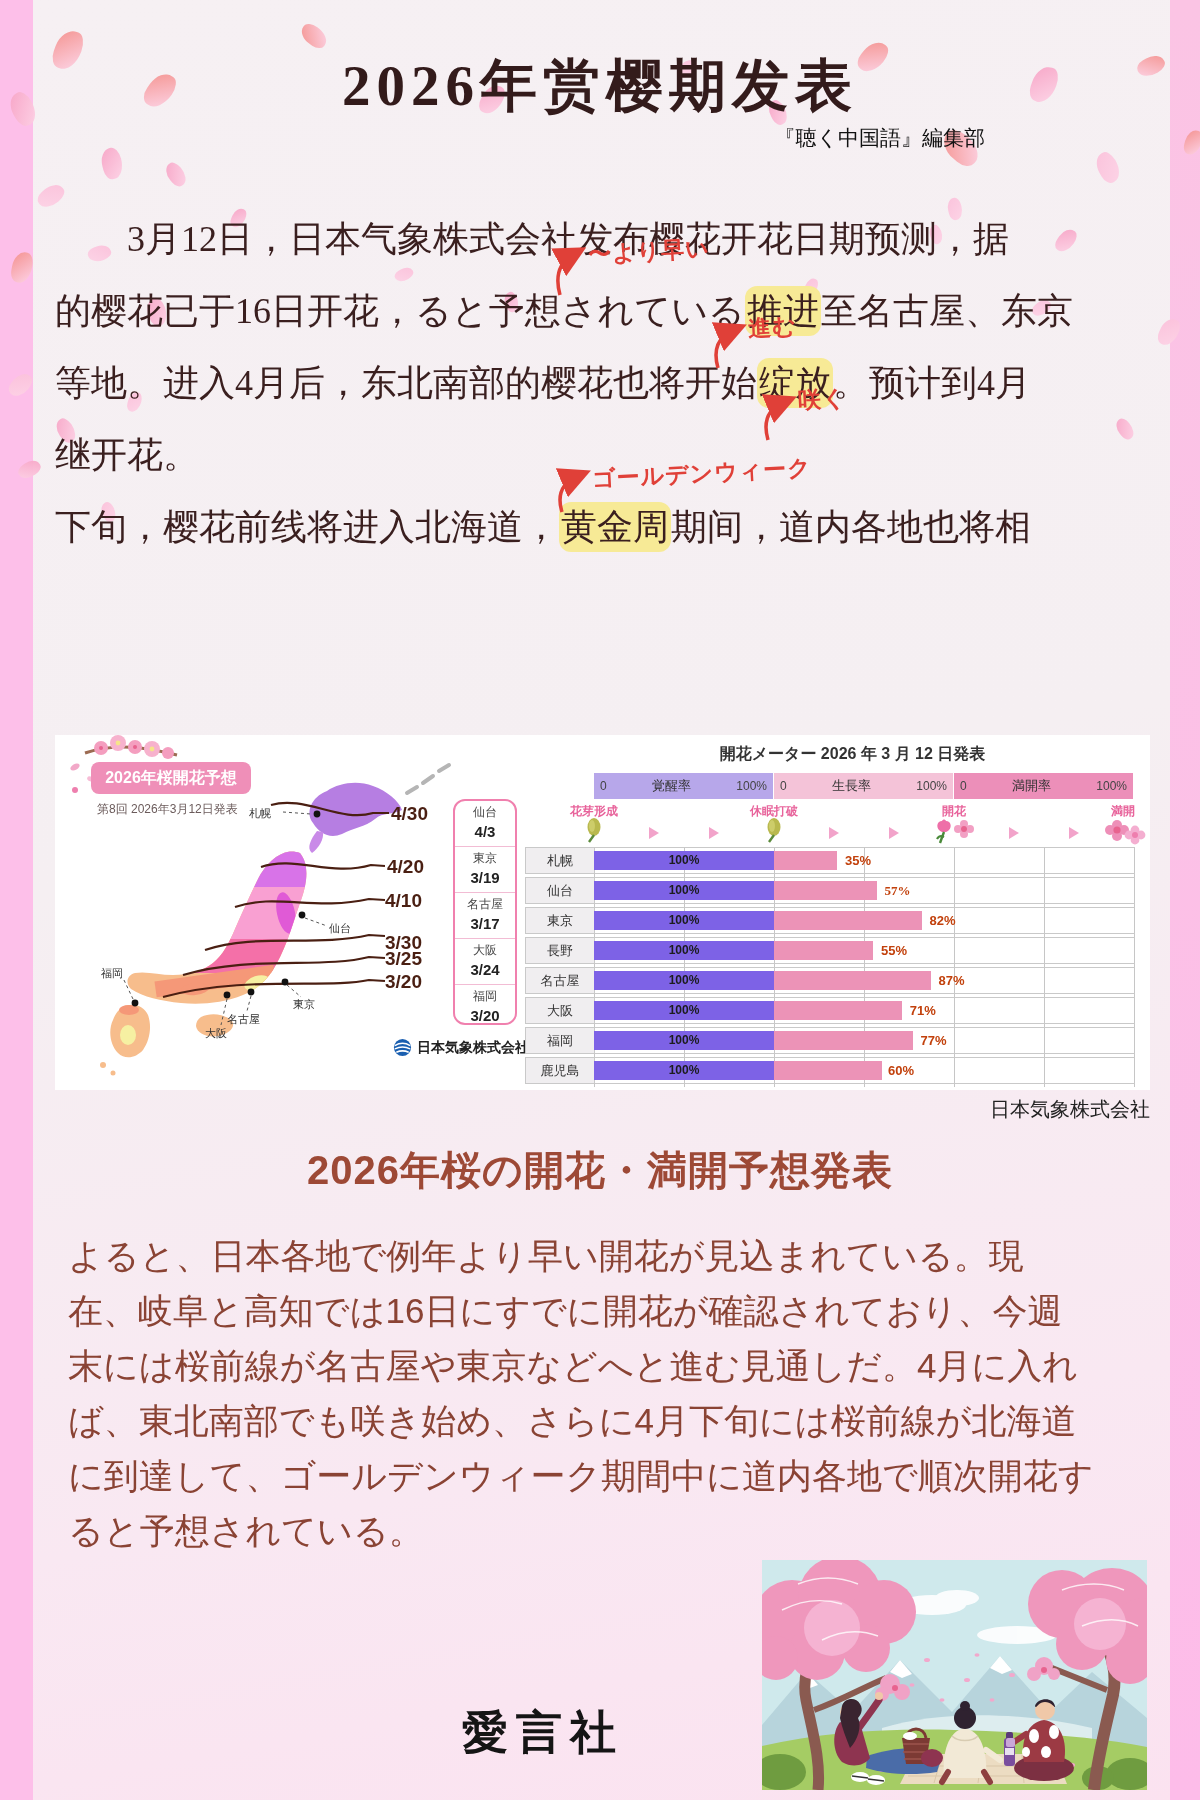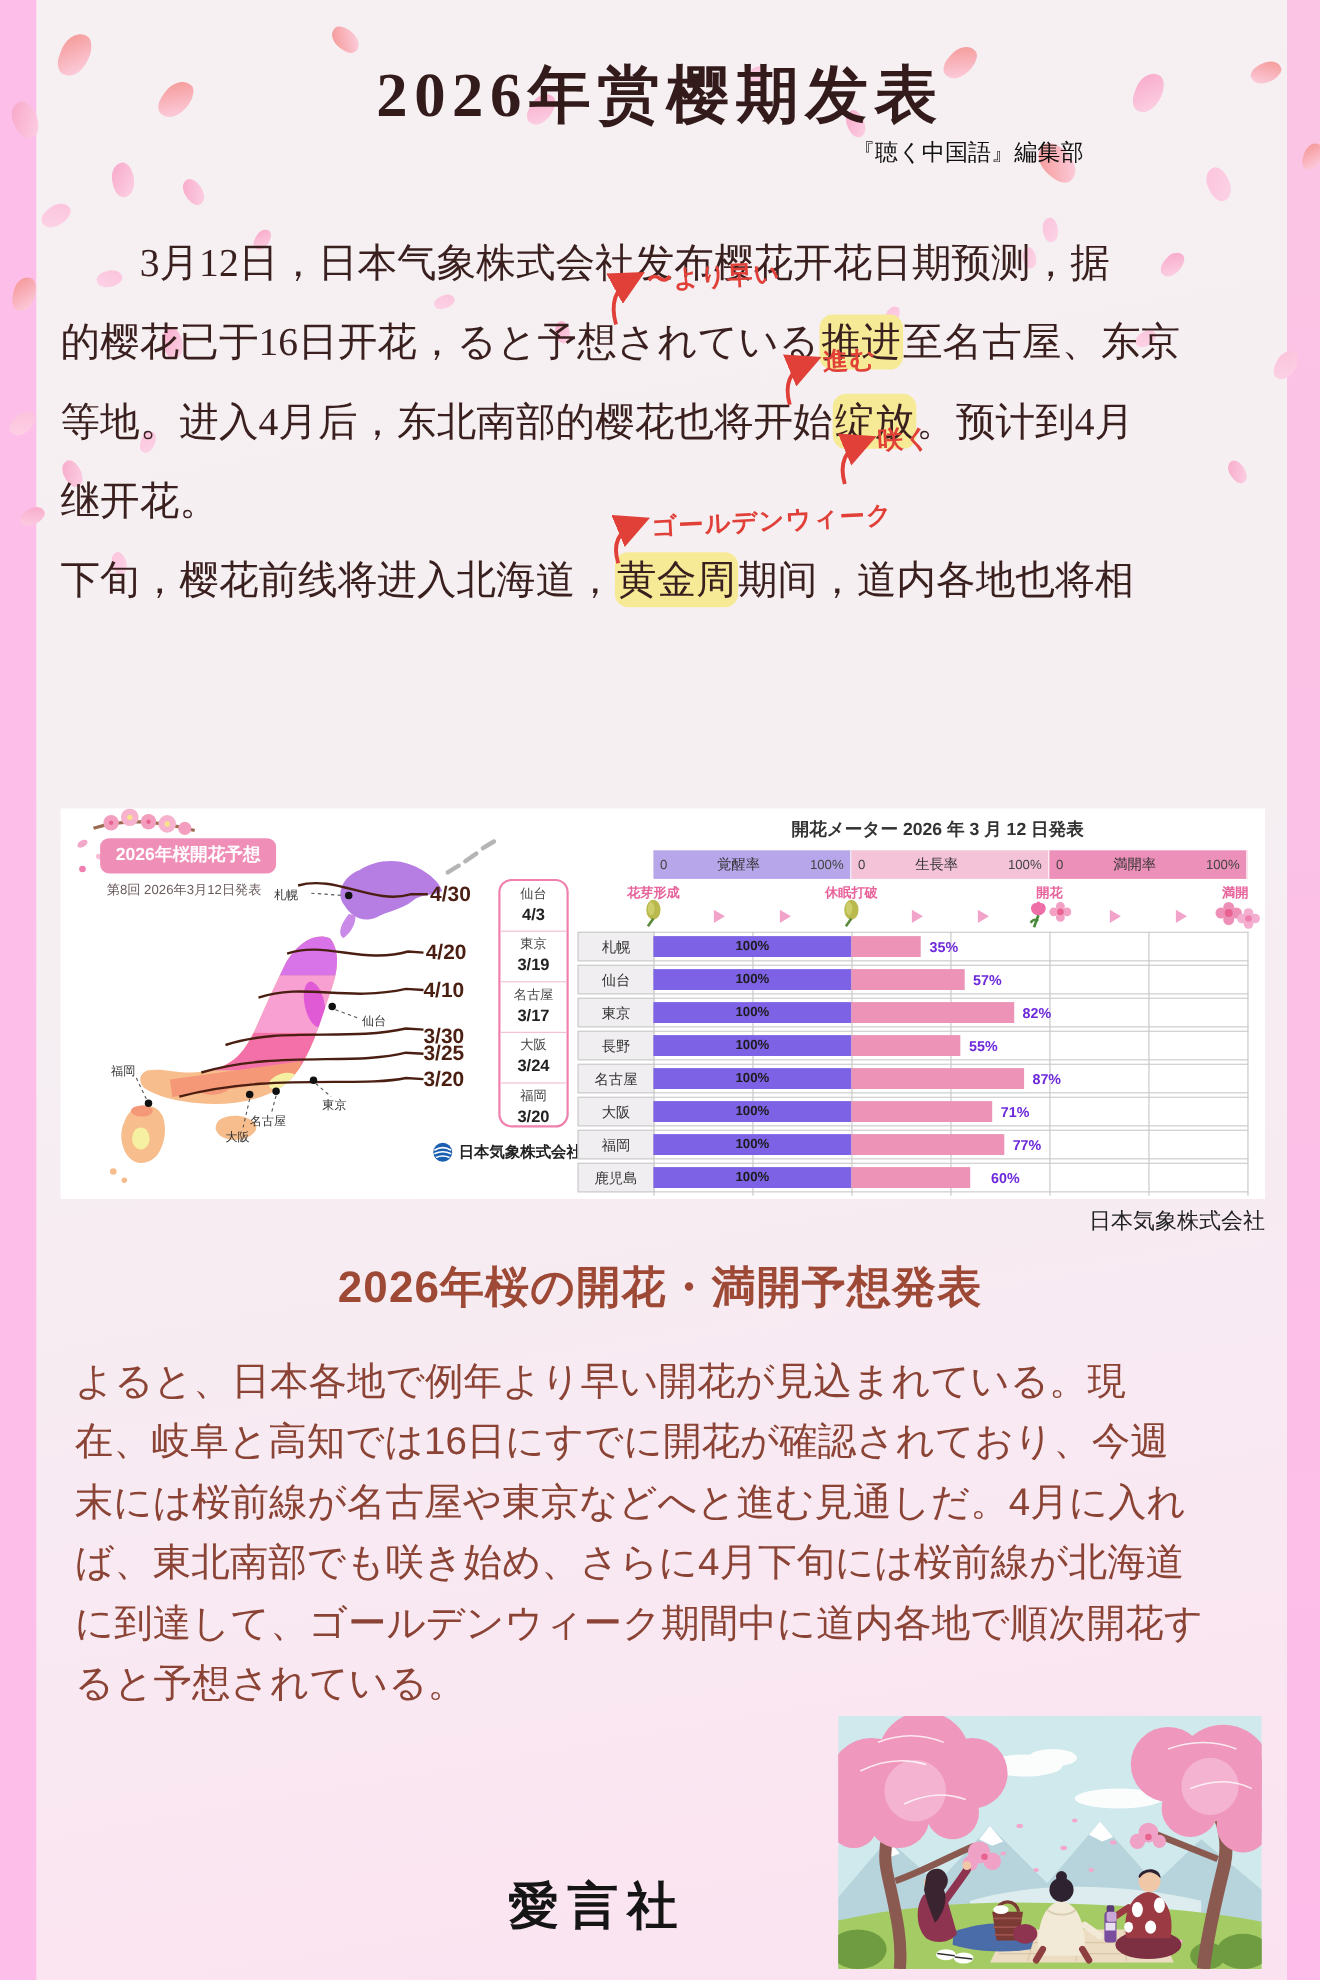--- a/index.html
+++ b/index.html
@@ -69,21 +69,21 @@
   #meter-grid .gl{position:absolute;top:0;width:1px;height:240px;background:#c6c6c6;}
   #meter-rows{position:absolute;left:470px;top:112px;width:620px;height:242px;}
   .m-row{position:absolute;left:0;width:620px;height:27px;}
   .m-label{position:absolute;left:0;top:0;width:68px;height:25px;background:#f0eef0;
            border:1px solid #c9c9c9;font-size:13px;color:#333;text-align:center;line-height:25px;}
   .m-track{position:absolute;left:69px;top:0;width:541px;height:25px;
            border-top:1px solid #c9c9c9;border-bottom:1px solid #c9c9c9;}
   .m-bar-a{position:absolute;left:69px;top:4px;width:180px;height:19px;background:#7d62e6;
            font-size:12px;font-weight:bold;color:#1c1c1c;text-align:center;line-height:19px;}
   .m-bar-g{position:absolute;left:249px;top:4px;height:19px;background:#ec93b7;}
-  .m-pct{position:absolute;top:4px;font-size:13px;font-weight:bold;color:#6d28d9;line-height:19px;}
+  .m-pct{position:absolute;top:4px;font-size:13px;font-weight:bold;color:#c2410c;line-height:19px;}
 
   #figure-caption{position:absolute;left:55px;top:1096px;width:1095px;text-align:right;
                   font-size:20px;color:#222;}
 
   #jp-heading{position:absolute;left:0;right:0;top:1143px;text-align:center;
               font-size:40px;font-weight:bold;color:#9d4936;letter-spacing:1px;}
   #jp-article{position:absolute;left:68px;top:1228px;width:1090px;}
   .jp-line{white-space:nowrap;height:55px;line-height:55px;font-size:35px;color:#8a4334;}
 
   #illustration{position:absolute;left:762px;top:1560px;width:385px;height:230px;}
@@ -381,21 +381,21 @@
           <div class="m-track"></div>
           <div class="m-bar-a" style="background: rgb(125, 98, 230);">100%</div>
           <div class="m-bar-g" style="width: 63px; background: rgb(236, 147, 183);"></div>
           <div class="m-pct" style="left: 320px;">35%</div>
         </div>
         <div class="m-row" style="top: 30px;">
           <div class="m-label">仙台</div>
           <div class="m-track"></div>
           <div class="m-bar-a" style="background: rgb(125, 98, 230);">100%</div>
           <div class="m-bar-g" style="width: 102.6px; background: rgb(236, 147, 183);"></div>
-          <div class="m-pct" style="left: 359.6px;">57%</div>
+          <div class="m-pct" style="left: 359.6px; font-family: Liberation Serif, serif;">57%</div>
         </div>
         <div class="m-row" style="top: 60px;">
           <div class="m-label">東京</div>
           <div class="m-track"></div>
           <div class="m-bar-a" style="background: rgb(125, 98, 230);">100%</div>
           <div class="m-bar-g" style="width: 147.6px; background: rgb(236, 147, 183);"></div>
           <div class="m-pct" style="left: 404.6px;">82%</div>
         </div>
         <div class="m-row" style="top: 90px;">
           <div class="m-label">長野</div>
@@ -423,21 +423,21 @@
           <div class="m-track"></div>
           <div class="m-bar-a" style="background: rgb(125, 98, 230);">100%</div>
           <div class="m-bar-g" style="width: 138.6px; background: rgb(236, 147, 183);"></div>
           <div class="m-pct" style="left: 395.6px;">77%</div>
         </div>
         <div class="m-row" style="top: 210px;">
           <div class="m-label">鹿児島</div>
           <div class="m-track"></div>
           <div class="m-bar-a" style="background: rgb(125, 98, 230);">100%</div>
           <div class="m-bar-g" style="width: 108px; background: rgb(236, 147, 183);"></div>
-          <div class="m-pct" style="left: 376px; text-align: right;">60%</div>
+          <div class="m-pct" style="left: 363px; text-align: right;">60%</div>
         </div>
       </div>
   </div>
 
   <div id="figure-caption">日本気象株式会社</div>
 
   <div id="jp-heading">2026年桜の開花・満開予想発表</div>
   <div id="jp-article">
       <div class="jp-line">よると、日本各地で例年より早い開花が見込まれている。現</div>
       <div class="jp-line">在、岐阜と高知では16日にすでに開花が確認されており、今週</div>

